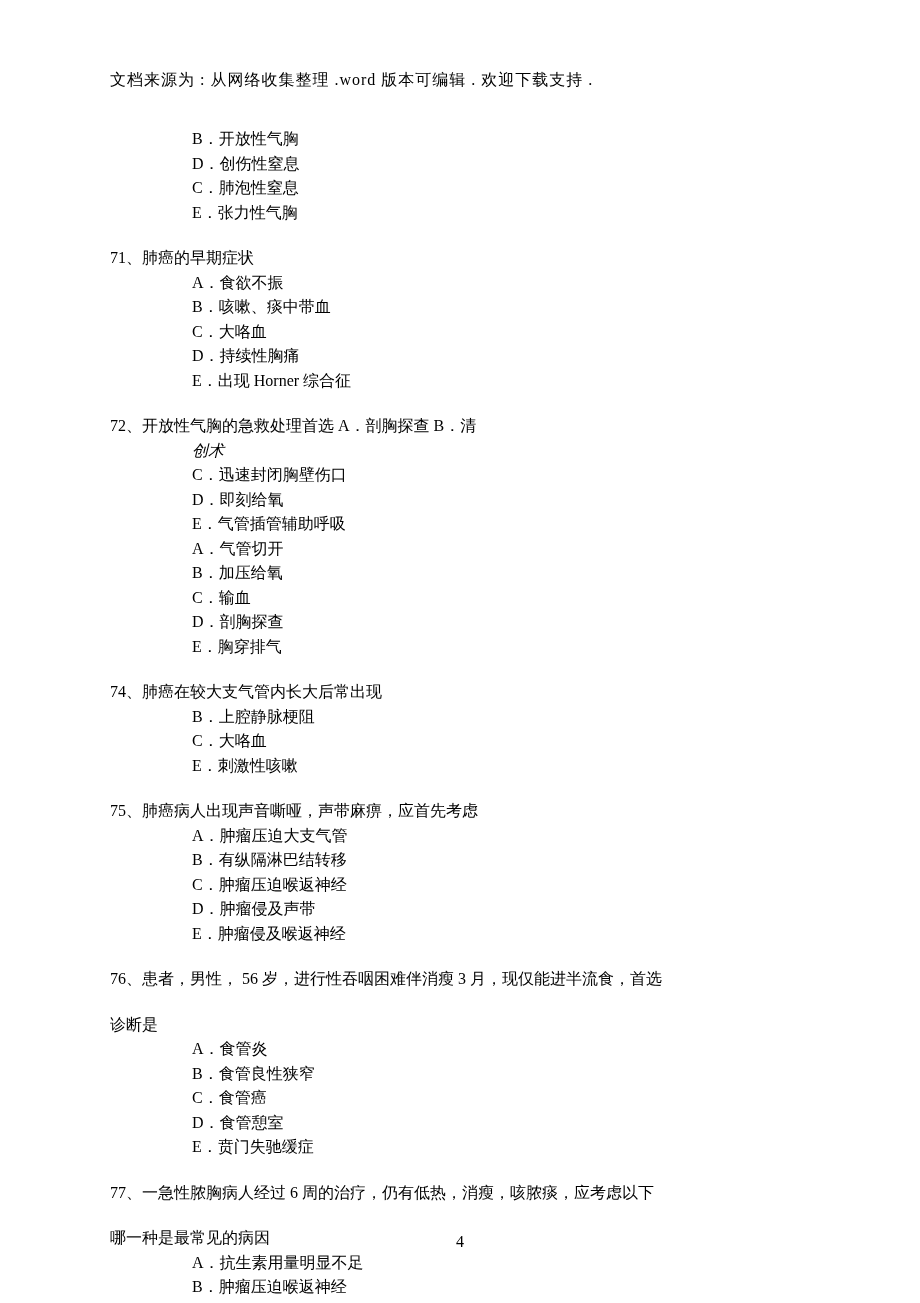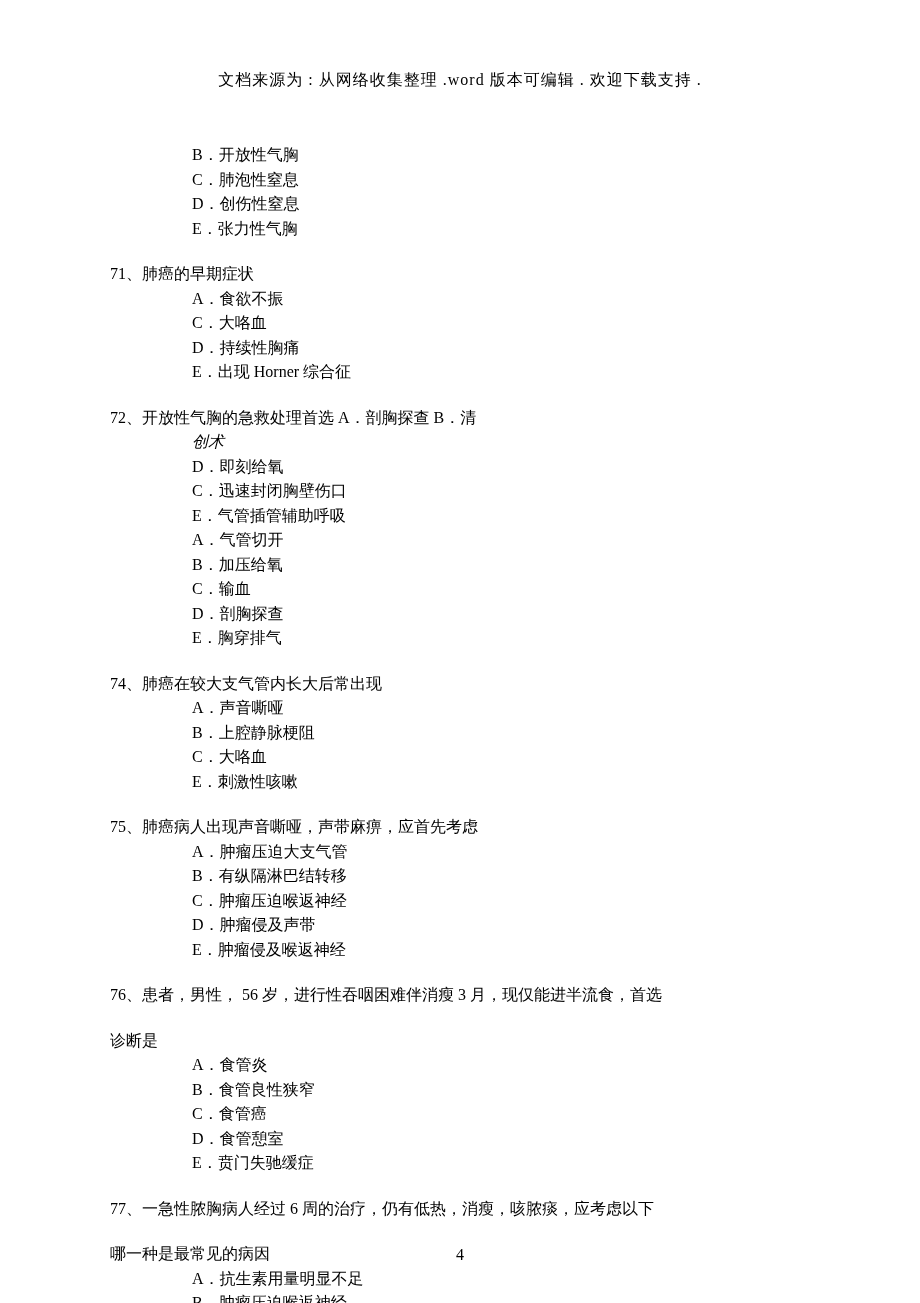--- a/index.html
+++ b/index.html
@@ -10,23 +10,22 @@
     color: #000000;
   }
   .page {
     width: 920px;
     min-height: 1303px;
     position: relative;
     box-sizing: border-box;
     padding: 70px 110px 0 110px;
   }
   .header {
-    text-align: center;
     font-size: 16px;
-    margin-bottom: 52px;
+    margin-bottom: 36px;
     letter-spacing: 1px;
   }
   .content {
     font-size: 16px;
     line-height: 24.5px;
   }
   .opt {
     padding-left: 82px;
   }
   .q {
@@ -49,45 +48,45 @@
 </head>
 <body>
 
 <div class="page">
 
   <div class="header">文档来源为 : 从网络收集整理 .word 版本可编辑 . 欢迎下载支持 .</div>
 
   <div class="content">
 
     <div class="opt">B．开放性气胸</div>
+    <div class="opt">D．创伤性窒息</div>
     <div class="opt">C．肺泡性窒息</div>
-    <div class="opt">D．创伤性窒息</div>
     <div class="opt">E．张力性气胸</div>
 
     <div class="q">71、肺癌的早期症状</div>
     <div class="opt">A．食欲不振</div>
+    <div class="opt">B．咳嗽、痰中带血</div>
     <div class="opt">C．大咯血</div>
     <div class="opt">D．持续性胸痛</div>
     <div class="opt">E．出现 Horner 综合征</div>
 
     <div class="q">72、开放性气胸的急救处理首选 A．剖胸探查 B．清</div>
     <div class="q-wrap-cont">创术</div>
     <div class="opt"></div>
+    <div class="opt">C．迅速封闭胸壁伤口</div>
     <div class="opt">D．即刻给氧</div>
-    <div class="opt">C．迅速封闭胸壁伤口</div>
     <div class="opt">E．气管插管辅助呼吸</div>
 
     <div class="opt">A．气管切开</div>
     <div class="opt">B．加压给氧</div>
     <div class="opt">C．输血</div>
     <div class="opt">D．剖胸探查</div>
     <div class="opt">E．胸穿排气</div>
 
     <div class="q">74、肺癌在较大支气管内长大后常出现</div>
-    <div class="opt">A．声音嘶哑</div>
     <div class="opt">B．上腔静脉梗阻</div>
     <div class="opt">C．大咯血</div>
     <div class="opt">E．刺激性咳嗽</div>
 
     <div class="q">75、肺癌病人出现声音嘶哑，声带麻痹，应首先考虑</div>
     <div class="opt">A．肿瘤压迫大支气管</div>
     <div class="opt">B．有纵隔淋巴结转移</div>
     <div class="opt">C．肿瘤压迫喉返神经</div>
     <div class="opt">D．肿瘤侵及声带</div>
     <div class="opt">E．肿瘤侵及喉返神经</div>

